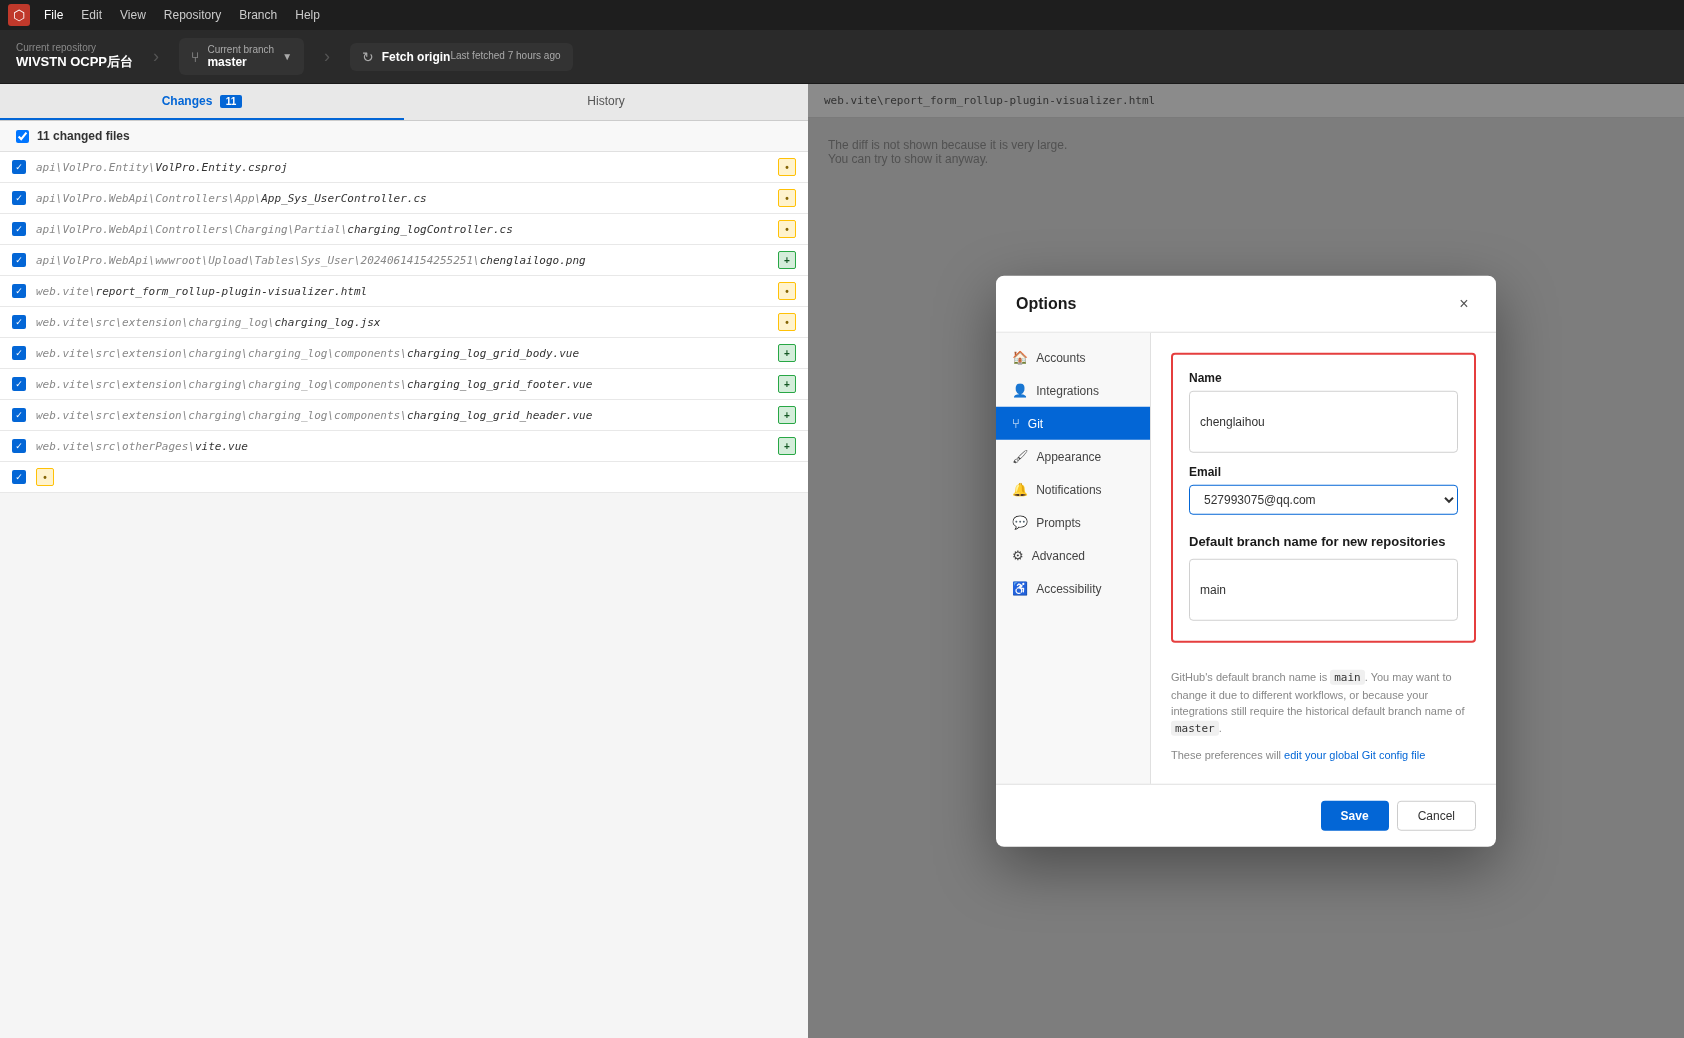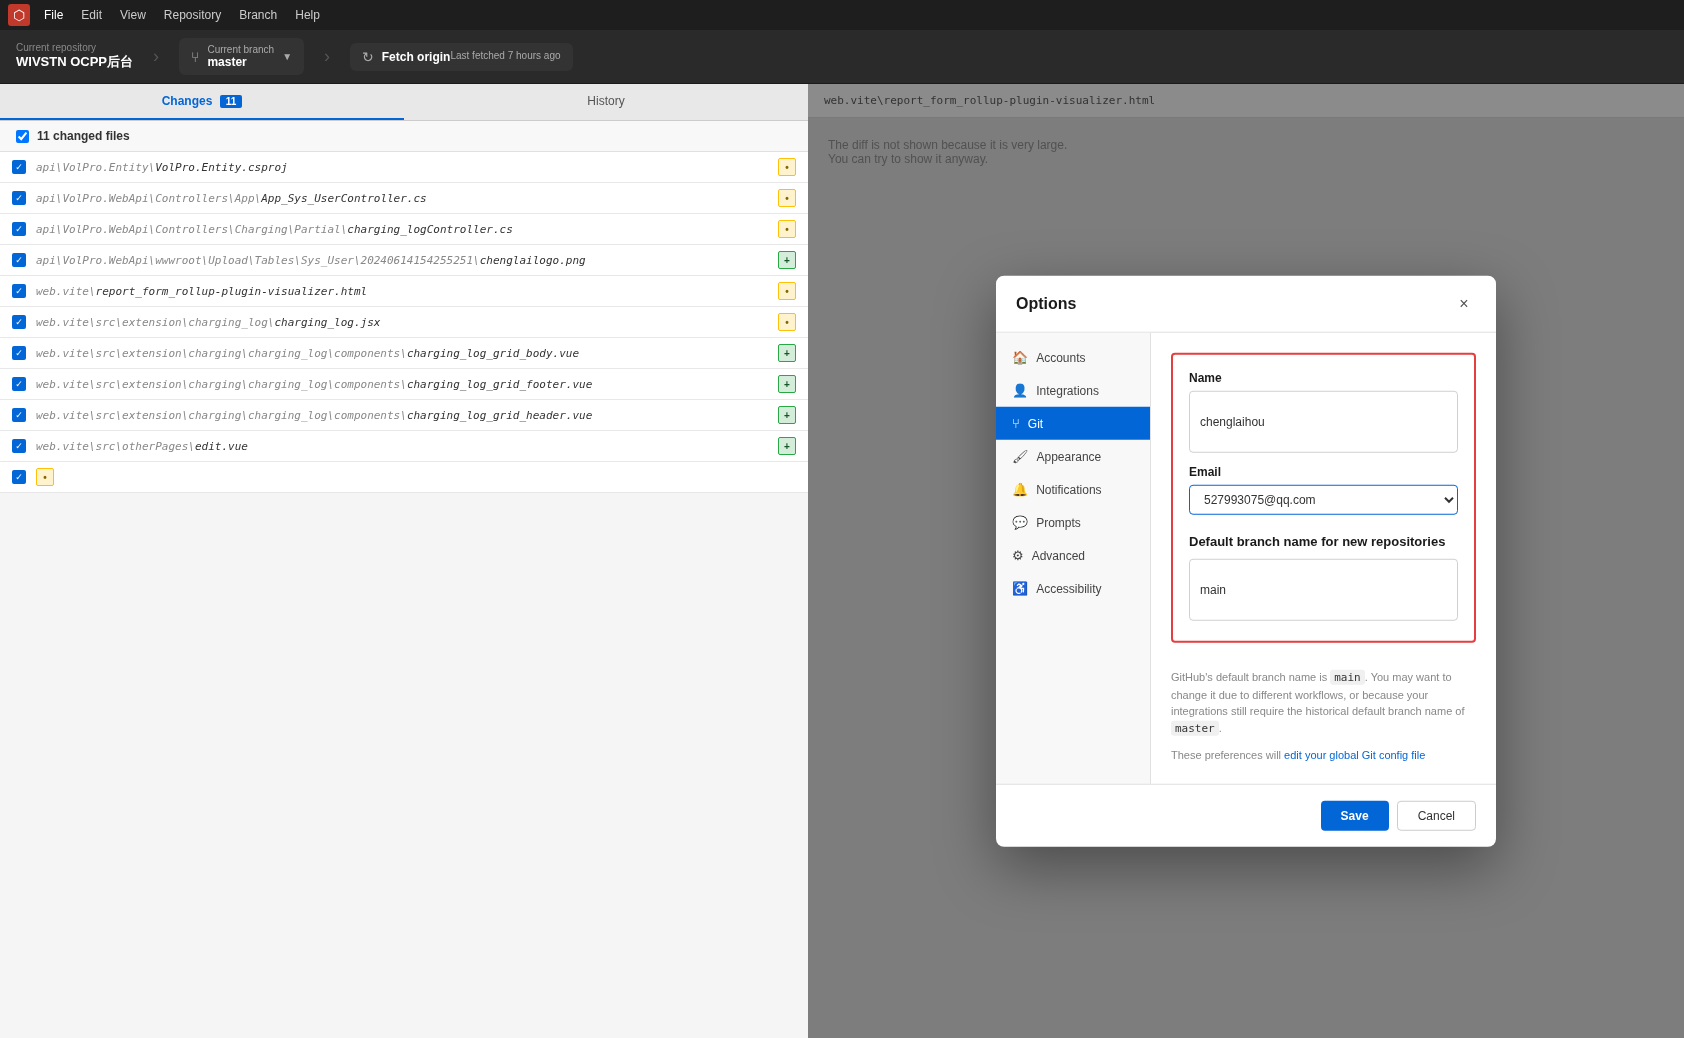--- a/index.html
+++ b/index.html
@@ -489,21 +489,21 @@
           <span class="file-path"><span class="dir">web.vite\src\extension\charging\charging_log\components\</span><span class="name">charging_log_grid_footer.vue</span></span>
           <div class="file-status added">+</div>
         </div>
         <div class="file-item">
           <div class="file-checkbox"></div>
           <span class="file-path"><span class="dir">web.vite\src\extension\charging\charging_log\components\</span><span class="name">charging_log_grid_header.vue</span></span>
           <div class="file-status added">+</div>
         </div>
         <div class="file-item">
           <div class="file-checkbox"></div>
-          <span class="file-path"><span class="dir">web.vite\src\otherPages\</span><span class="name">edit.vue</span></span>
+          <span class="file-path"><span class="dir">web.vite\src\otherPages\</span><span class="name">vite.vue</span></span>
           <div class="file-status added">+</div>
         </div>
         <div class="file-item">
           <div class="file-checkbox"></div>
           <div class="file-status modified">•</div>
         </div>
       </div>
   </div>
 
   <div class="right-panel">

